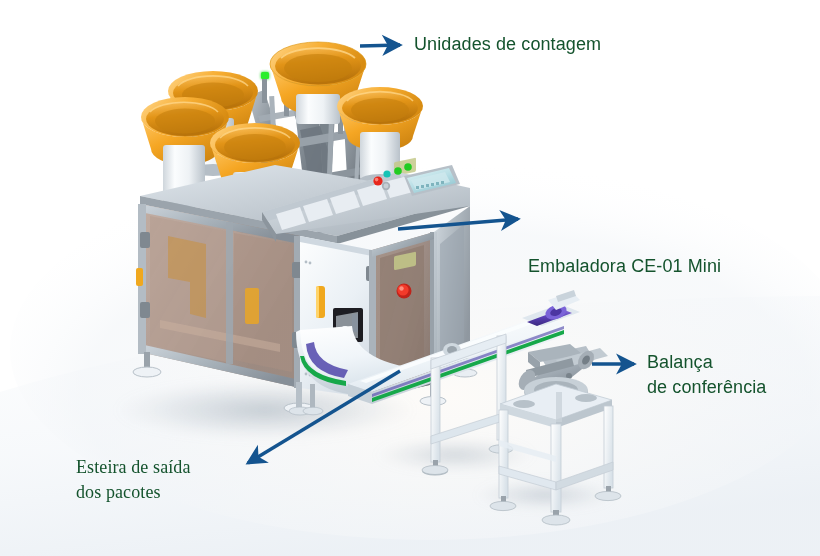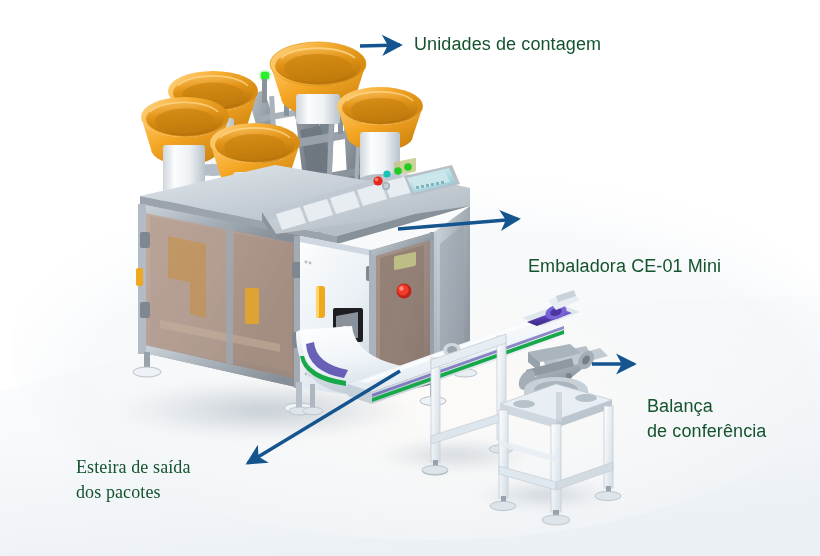--- a/index.html
+++ b/index.html
@@ -26,21 +26,21 @@
     color: #14532d;
     font-family: "Liberation Sans", sans-serif;
     font-size: 18px;
     line-height: 25px;
     letter-spacing: 0.1px;
     white-space: pre-line;
     font-weight: 400;
   }
   #label-counting  { left: 414px; top: 32px; }
   #label-packer    { left: 528px; top: 210px; margin-top: 44px; }
-  #label-scale     { left: 647px; top: 350px; margin-top: 44px; }
+  #label-scale     { left: 647px; top: 350px; }
   #label-conveyor  { left: 76px;  top: 455px; font-family: Liberation Serif, serif; }
 </style>
 </head>
 <body>
 
 <div id="page">
 
   <svg id="scene" viewBox="0 0 820 556">
     <defs>
 

